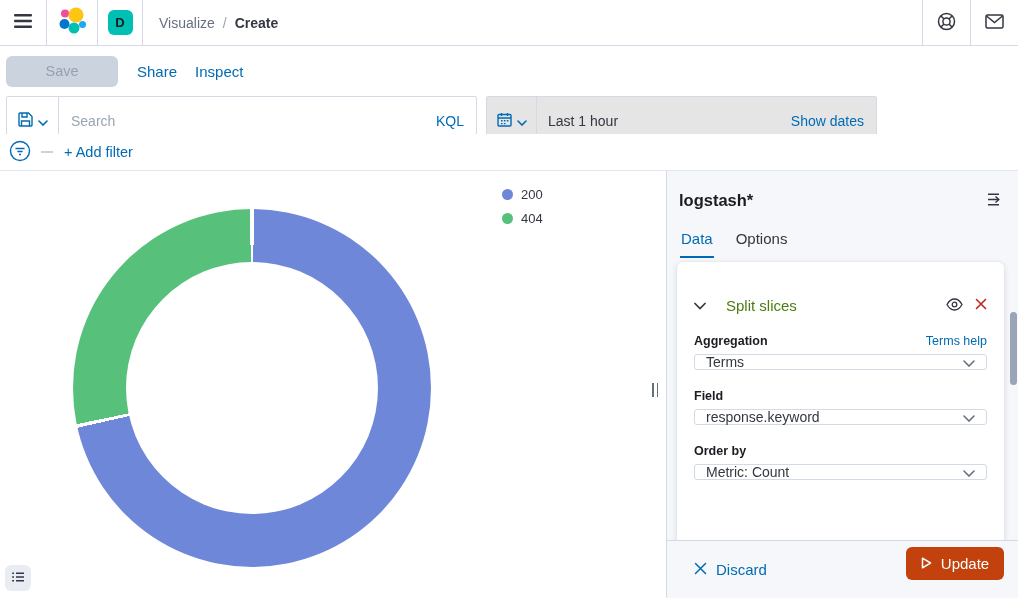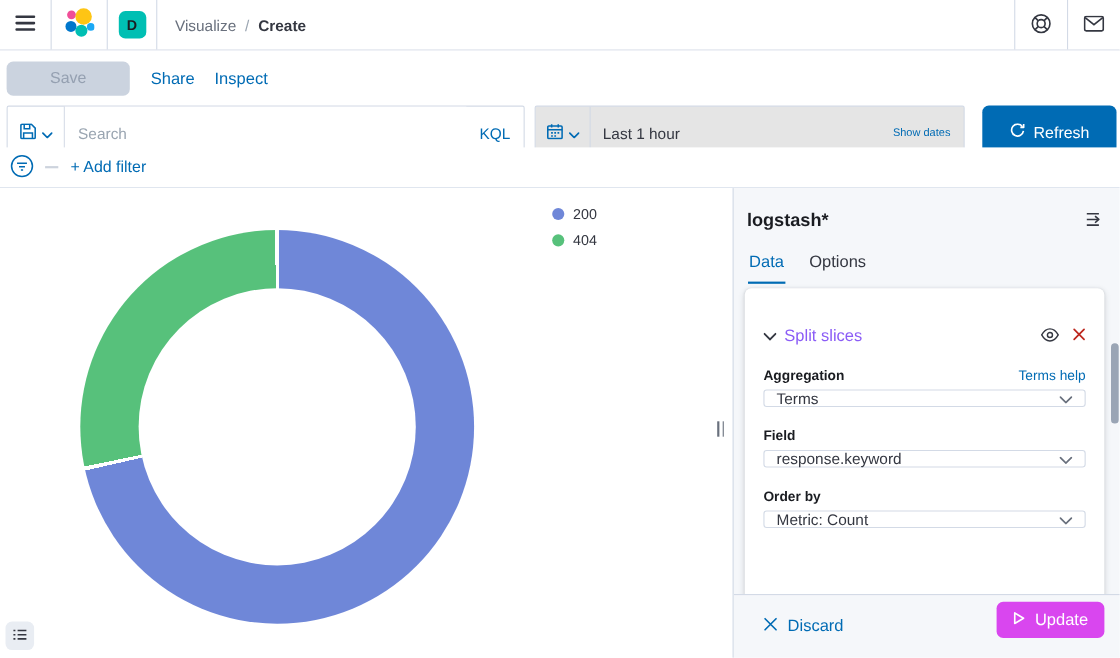--- a/index.html
+++ b/index.html
@@ -54,21 +54,21 @@
   .search-input { flex:1; border:none; outline:none; padding:0 12px; font-size:14px; color:#343741; font-family:"Liberation Sans", sans-serif; min-width:0; }
   .search-input::placeholder { color:#9AA5B1; }
   .kql-badge { align-self:center; padding:0 12px; color:#006BB4; font-size:14px; cursor:pointer; }
   .date-group {
     flex:0 0 391px; margin-left:9px; display:flex; align-items:stretch; background:#e5e5e5;
     border:1px solid #D3DAE6; border-radius:2px;
   }
   .calendar-btn { width:50px; border:none; border-right:1px solid #D3DAE6; background:none; display:flex; align-items:center; justify-content:center; gap:5px; cursor:pointer; }
   .time-text { align-self:center; margin-left:11px; font-size:14px; color:#343741; cursor:pointer; }
   .date-spacer { flex:1; }
-  .show-dates { align-self:center; padding-right:12px; font-size:10px; }
+  .show-dates { align-self:center; padding-right:12px; font-size:14px; }
   .refresh-btn {
     margin-left:16px; flex:0 0 122px; background:#006BB4; color:#fff; border:none; border-radius:6px;
     font-size:14.5px; display:flex; align-items:center; justify-content:center; gap:8px; cursor:pointer;
     font-family:"Liberation Sans", sans-serif;
   }
 
   
   .filterbar { position:absolute; top:134px; left:0; right:0; height:37px; border-bottom:1px solid #E0E6EF; display:flex; align-items:center; padding-left:8px; background:#fff; }
   .filter-icon-btn { width:24px; height:24px; background:none; border:none; display:flex; align-items:center; justify-content:center; cursor:pointer; padding:0; }
   .filter-dash { width:12px; height:2px; background:#CDD3DD; margin-left:9px; }
@@ -96,41 +96,41 @@
   .tab.inactive { color:#343741; border-bottom:2px solid transparent; }
 
   .card {
     position:absolute; left:10px; right:14px; top:91px; height:320px;
     background:#fff; border-radius:6px; padding:14px 17px;
     box-shadow:0 2px 6px rgba(52,55,65,.14), 0 0 2px rgba(52,55,65,.10);
   }
   .card-heading { font-size:16px; font-weight:700; color:#1a1c21; }
   .agg-row { margin-top:21px; display:flex; align-items:center; }
   .chev-btn { background:none; border:none; padding:0; display:flex; cursor:pointer; }
-  .agg-row-label { margin-left:7px; font-size:15px; color:#8b5cf6; }
+  .agg-row-label { margin-left:20px; font-size:15px; color:#4d7c0f; }
   .agg-row-spacer { flex:1; }
   .icon-btn { background:none; border:none; padding:0; display:flex; cursor:pointer; }
   .remove-btn { margin-left:12px; }
   .label-row { margin-top:20px; display:flex; justify-content:space-between; align-items:baseline; }
   .field-label { font-size:12.5px; font-weight:700; color:#1a1c21; }
   .help-link { font-size:12.5px; }
   .select {
     margin-top:6px; height:16px; width:100%; border:1px solid #D3DAE6; border-radius:3px; background:#fff;
     display:flex; align-items:center; justify-content:space-between; padding:0 11px; font-size:14px; color:#343741; cursor:pointer;
     font-family:"Liberation Sans", sans-serif;
   }
   .label-solo { margin-top:19px; }
 
   .panel-footer {
     position:absolute; left:0; right:0; bottom:0; height:58px; background:#F5F7FA;
     border-top:1px solid #D3DAE6; display:flex; align-items:center; z-index:5;
   }
   .discard-btn { margin-left:21px; background:none; border:none; display:flex; align-items:center; gap:9px; color:#006BB4; font-size:15px; cursor:pointer; font-family:"Liberation Sans", sans-serif; }
   .update-btn {
-    position:absolute; right:14px; top:6px; height:33px; width:98px; background:#d946ef; color:#fff;
+    position:absolute; right:14px; top:6px; height:33px; width:98px; background:#c2410c; color:#fff;
     border:none; border-radius:6px; font-size:15px; display:flex; align-items:center; justify-content:center; gap:9px; cursor:pointer;
     font-family:"Liberation Sans", sans-serif;
   }
   .scroll-thumb { position:absolute; right:1px; top:141px; width:7px; height:73px; background:#9AA5B5; border-radius:4px; cursor:grab; }
 </style>
 </head>
 <body>
 
 <div class="app">
 
@@ -225,29 +225,20 @@
         <span>
           <svg width="10" height="6" viewBox="0 0 10 6" fill="none" stroke="#006BB4" stroke-width="1.6" stroke-linecap="round">
               <path d="M1 1l4 4 4-4"></path>
             </svg>
         </span>
       </button>
       <span class="time-text">Last 1 hour</span>
       <span class="date-spacer"></span>
       <button class="text-link show-dates">Show dates</button>
     </div>
-    <button class="refresh-btn">
-      <span>
-        <svg width="14" height="14" viewBox="0 0 14 14" fill="none" stroke="#fff" stroke-width="1.5">
-          <path d="M11.5 3.2A5.4 5.4 0 1 0 12.4 7"></path>
-          <path d="M12.6 0.8v3h-3" stroke-linejoin="round"></path>
-        </svg>
-      </span>
-      <span>Refresh</span>
-    </button>
   </div>
 
   <div class="filterbar">
     <button class="filter-icon-btn">
       <span>
         <svg width="22" height="22" viewBox="0 0 22 22" fill="none" stroke="#006BB4" stroke-width="1.4">
           <circle cx="11" cy="11" r="9.5"></circle>
           <path d="M6.5 8.5h9M8.3 11.5h5.4M10 14.5h2"></path>
         </svg>
       </span>

